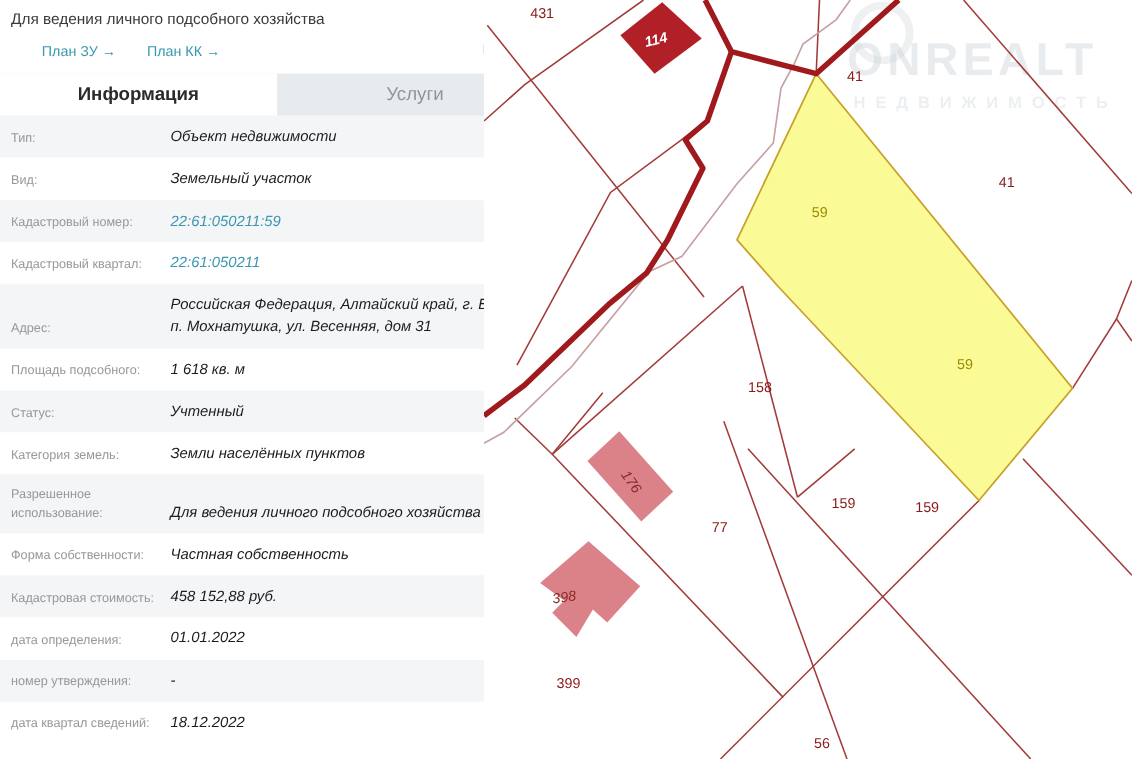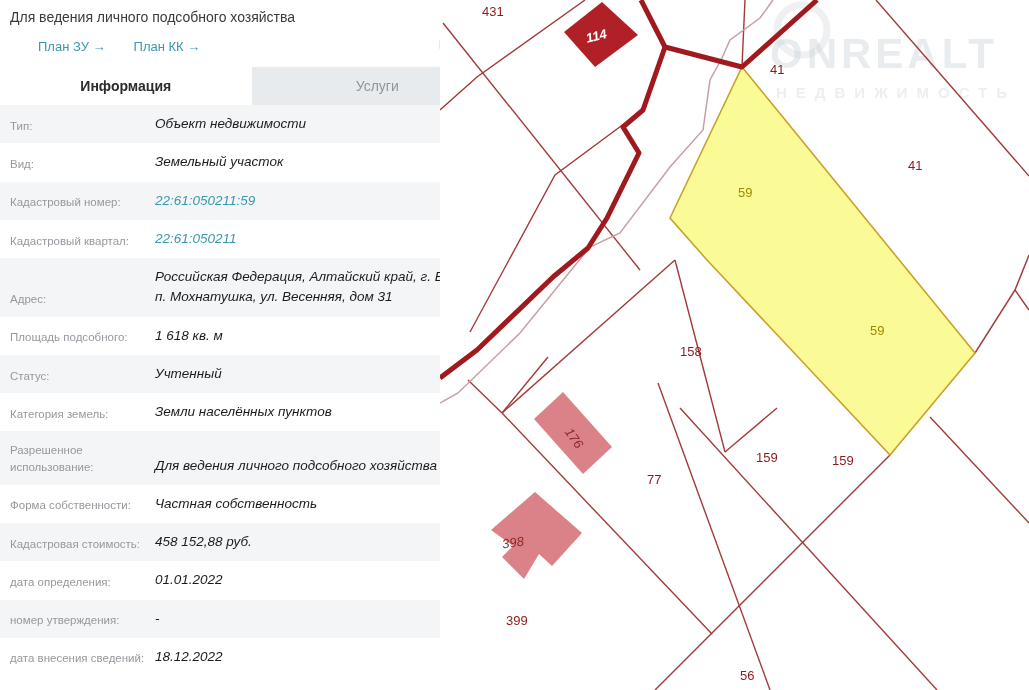--- a/index.html
+++ b/index.html
@@ -10,21 +10,21 @@
   #panel{position:absolute;left:0;top:0;width:504px;height:690px;background:#fff;border-right:1px solid #dfe3e6;box-sizing:border-box;}
   .panel-head{padding:8px 12px 0 10px;}
   .panel-title{font-size:14px;color:#3a3a3a;line-height:1.3;}
   .links-row{display:flex;align-items:center;margin-top:9px;padding-bottom:10px;margin-left:28px;}
   .plan-link{font-size:13px;color:#3a97b0;text-decoration:none;margin-right:28px;cursor:pointer;}
   .head-icons{margin-left:auto;display:flex;align-items:center;gap:10px;color:#9aa3ad;}
   .icon-btn{width:22px;height:22px;display:flex;align-items:center;justify-content:center;cursor:pointer;}
   .star-glyph{font-size:19px;line-height:1;color:#a9b0b8;}
 
   .tabs{display:flex;height:38px;background:#e8ebee;}
-  .tab{flex:1;display:flex;align-items:center;justify-content:center;font-size:14px;cursor:pointer;}
+  .tab{flex:1;display:flex;align-items:center;justify-content:center;font-size:17px;cursor:pointer;}
   .tab.active{background:#fff;color:#2b2b2b;font-weight:bold;}
   .tab.inactive{background:#e8ebee;color:#8e959c;}
 
   .rows{}
   .row{display:flex;align-items:flex-end;padding:9px 12px 9px 10px;min-height:17px;box-sizing:border-box;}
   .row.alt{background:#f4f5f7;}
   .row-label{width:145px;flex:0 0 145px;font-size:11.5px;color:#95989d;line-height:1.45;padding-top:2px;}
   .row-value{font-size:13.5px;color:#1c1c1c;line-height:1.5;font-style:italic;}
   .row-value.link{color:#3a97b0;cursor:pointer;}
 
@@ -116,21 +116,21 @@
       </div>
       <div class="row">
         <div class="row-label">дата определения:</div>
         <div class="row-value">01.01.2022</div>
       </div>
       <div class="row alt">
         <div class="row-label">номер утверждения:</div>
         <div class="row-value">-</div>
       </div>
       <div class="row">
-        <div class="row-label">дата внесения сведений:</div>
+        <div class="row-label">дата квартал сведений:</div>
         <div class="row-value">18.12.2022</div>
       </div>
 
     </div>
   </div>
 
   <div id="map">
     <svg width="589" height="690" viewBox="0 0 589 690">
 
       <g>

